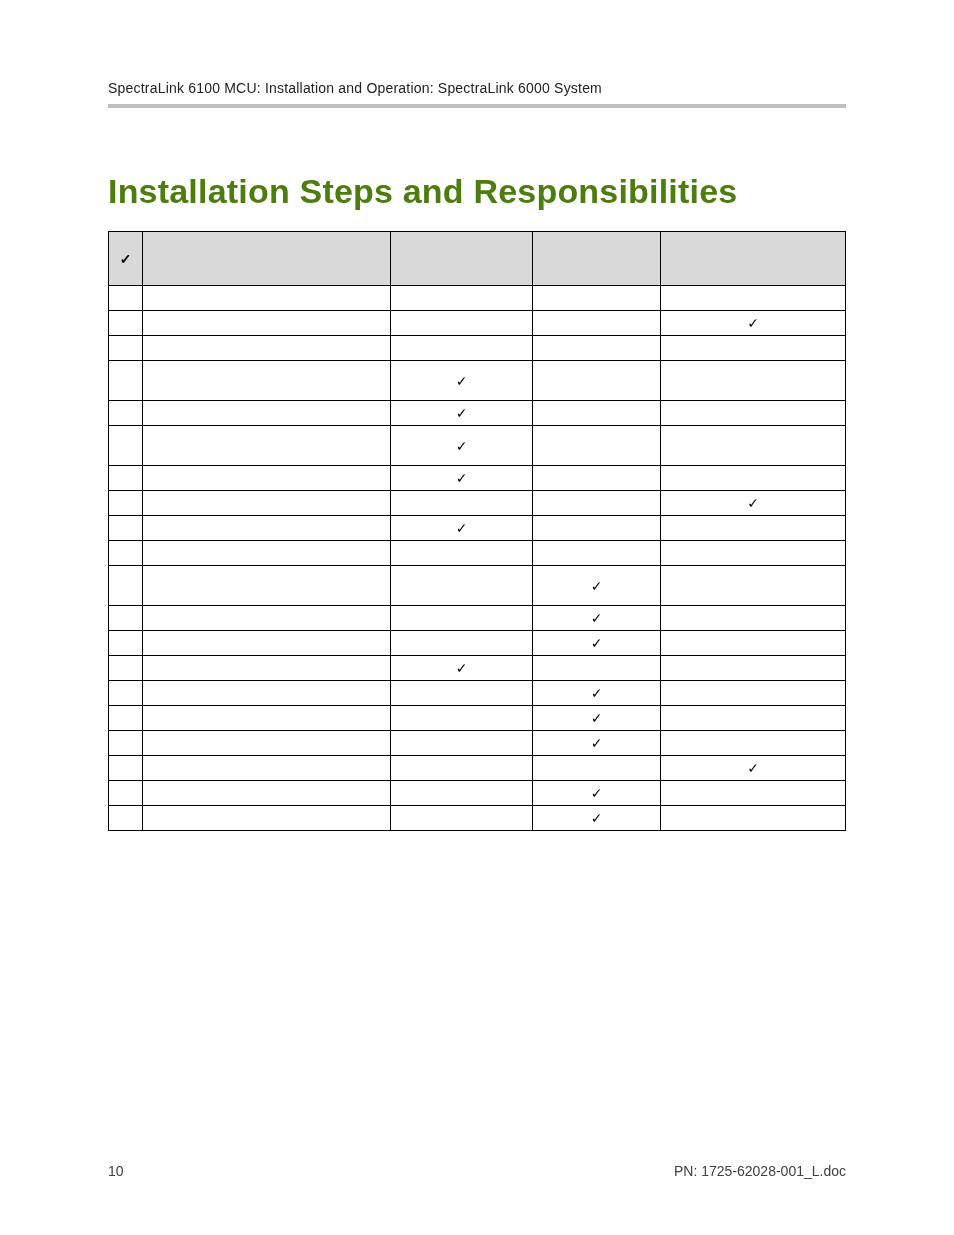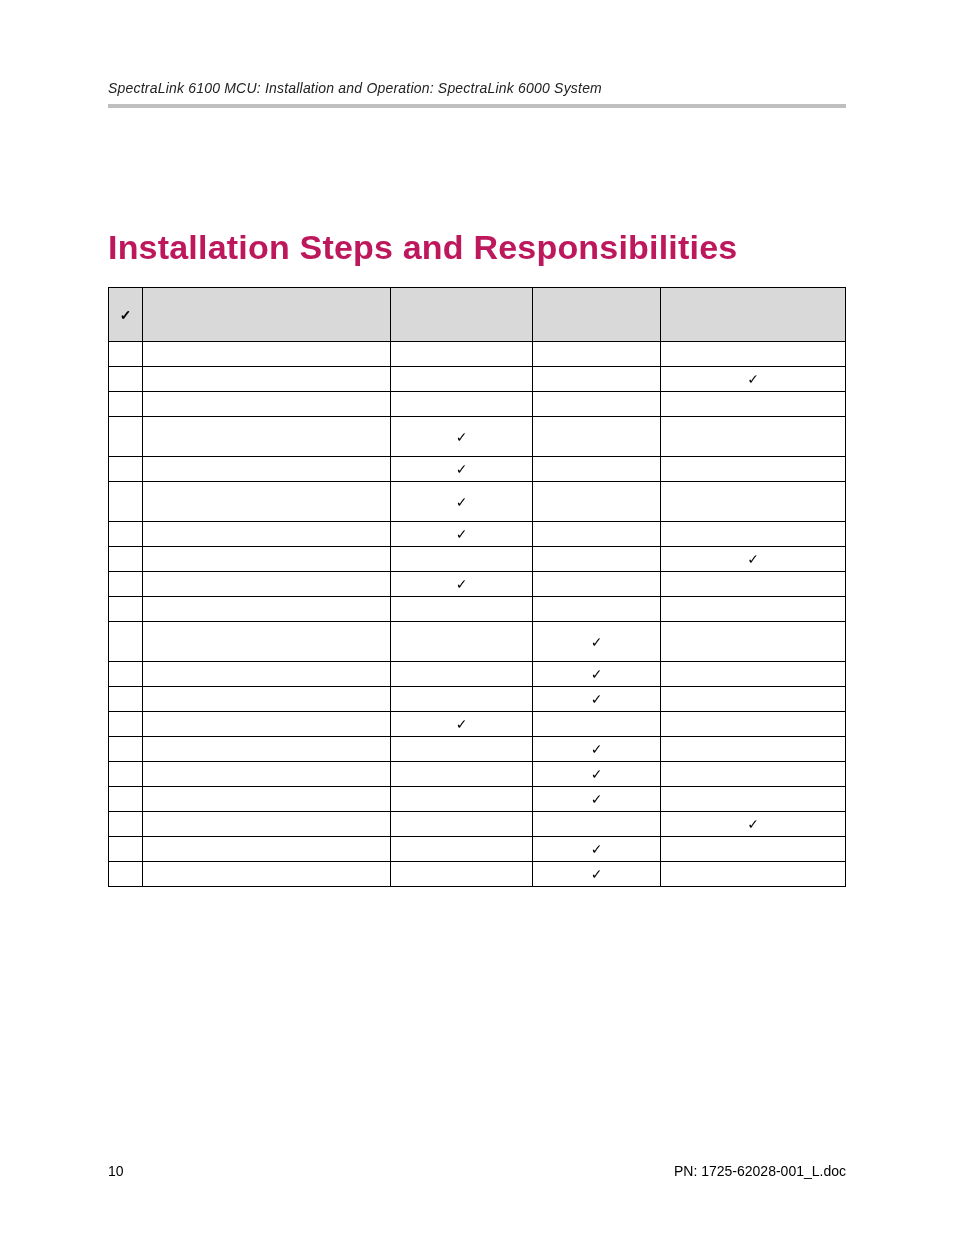--- a/index.html
+++ b/index.html
@@ -16,32 +16,31 @@
     position: relative;
     width: 954px;
     height: 1235px;
     padding: 80px 108px 60px 108px;
   }
   .running-header {
     font-size: 14px;
     color: #222;
     letter-spacing: 0.2px;
     padding-bottom: 6px;
-    font-style: italic;
   }
   .header-rule {
     height: 4px;
     background: #bfbfbf;
     margin-top: 2px;
   }
   .title {
     font-size: 34px;
     font-weight: 700;
-    color: #be185d;
-    margin-top: 120px;
+    color: #4d7c0f;
+    margin-top: 64px;
     margin-bottom: 20px;
     font-family: "Futura", "Trebuchet MS", "Helvetica Neue", Arial, sans-serif;
     letter-spacing: 0.2px;
   }
   table.resp {
     width: 100%;
     border-collapse: collapse;
     table-layout: fixed;
   }
   table.resp th, table.resp td {
@@ -70,21 +69,21 @@
     line-height: 1;
   }
   .footer {
     position: absolute;
     left: 108px;
     right: 108px;
     bottom: 56px;
     display: flex;
     justify-content: space-between;
     font-size: 14px;
-    color: #000000;
+    color: #404040;
   }
 </style>
 </head>
 <body>
 
 <div class="page">
 
   <div class="running-header">SpectraLink 6100 MCU: Installation and Operation: SpectraLink 6000 System</div>
   <div class="header-rule"></div>
 

